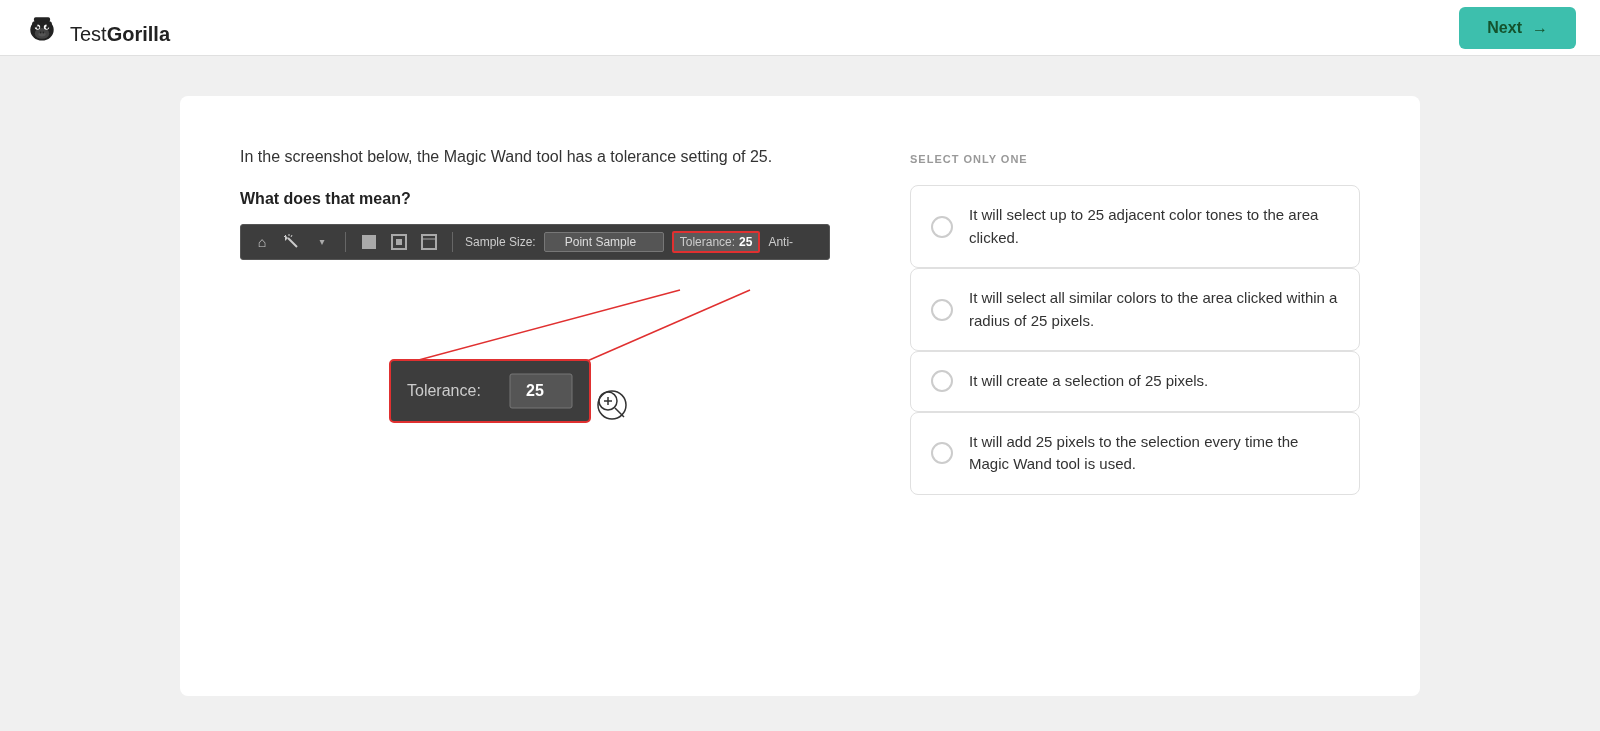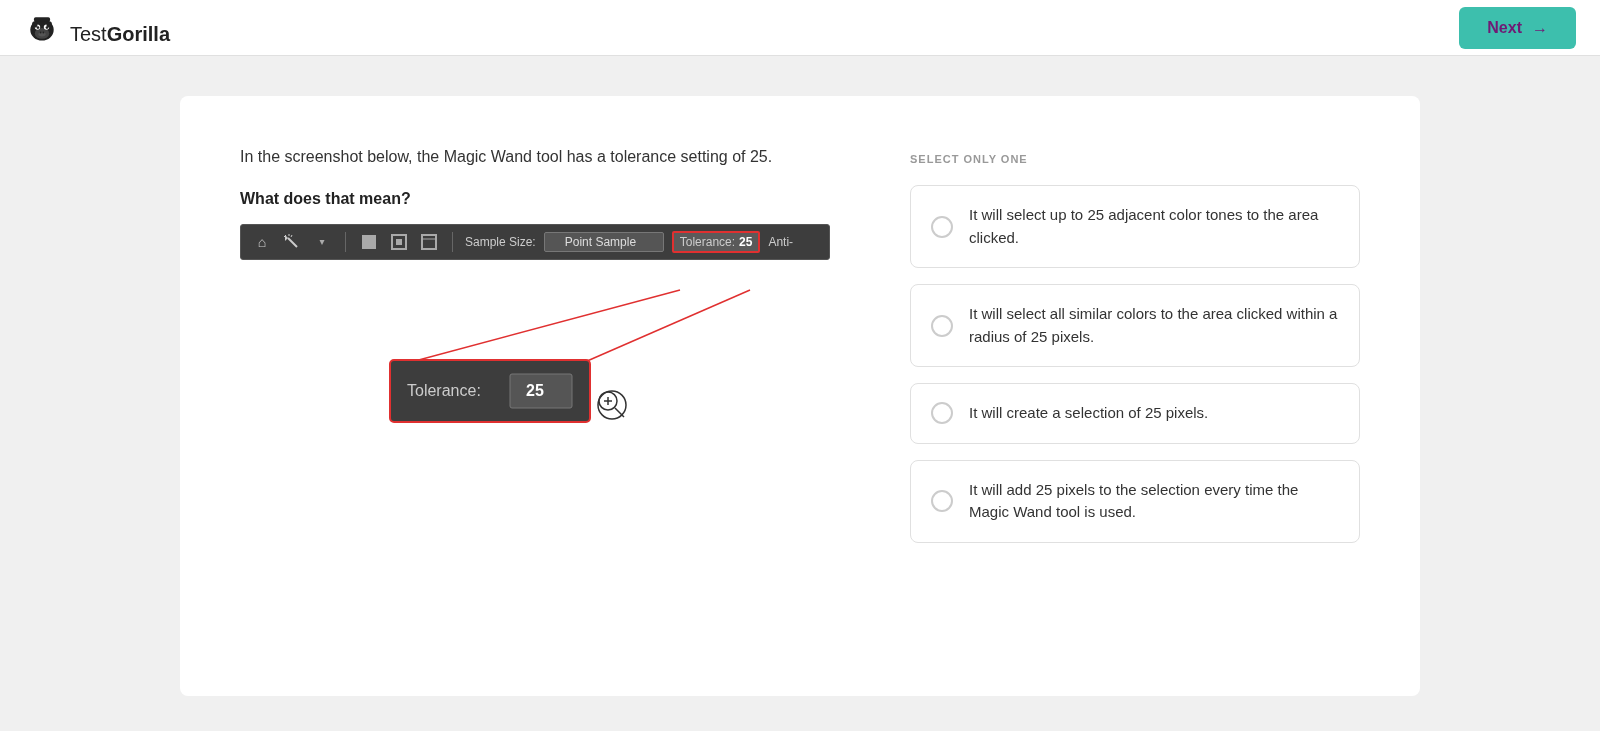--- a/index.html
+++ b/index.html
@@ -31,21 +31,21 @@
     .logo-text {
       font-size: 20px;
       font-weight: 400;
       color: #222;
     }
     .logo-text strong {
       font-weight: 700;
     }
     .next-btn {
       background: #3dbfad;
-      color: #701a75;
+      color: #14532d;
       border: none;
       border-radius: 6px;
       padding: 12px 28px;
       font-size: 16px;
       font-weight: 600;
       cursor: pointer;
       display: flex;
       align-items: center;
       gap: 10px;
     }
@@ -164,21 +164,20 @@
       font-size: 11px;
       font-weight: 700;
       color: #999;
       letter-spacing: 1px;
       text-transform: uppercase;
       margin-bottom: 20px;
     }
     .options-list {
       display: flex;
       flex-direction: column;
-      gap: 16px;
     }
     .option-item {
       border: 1.5px solid #e0e0e0;
       border-radius: 8px;
       padding: 18px 20px;
       display: flex;
       align-items: center;
       gap: 16px;
       cursor: pointer;
       background: #fff;

